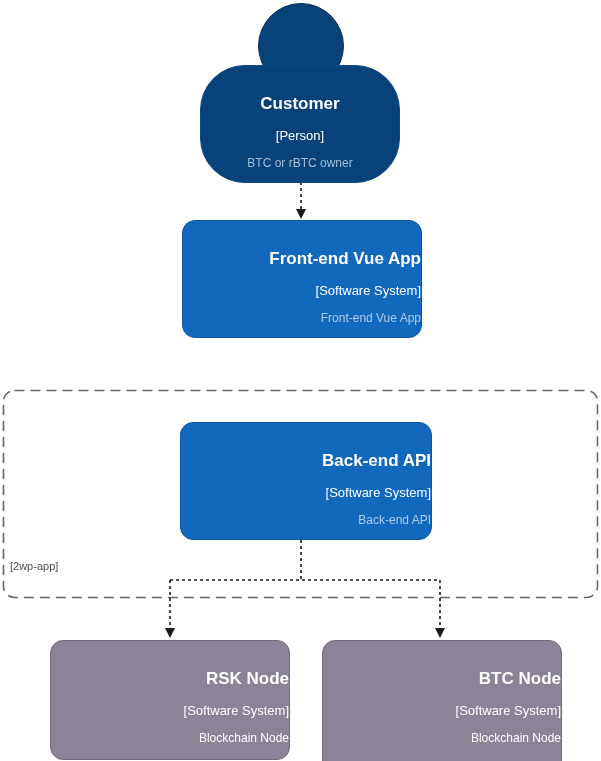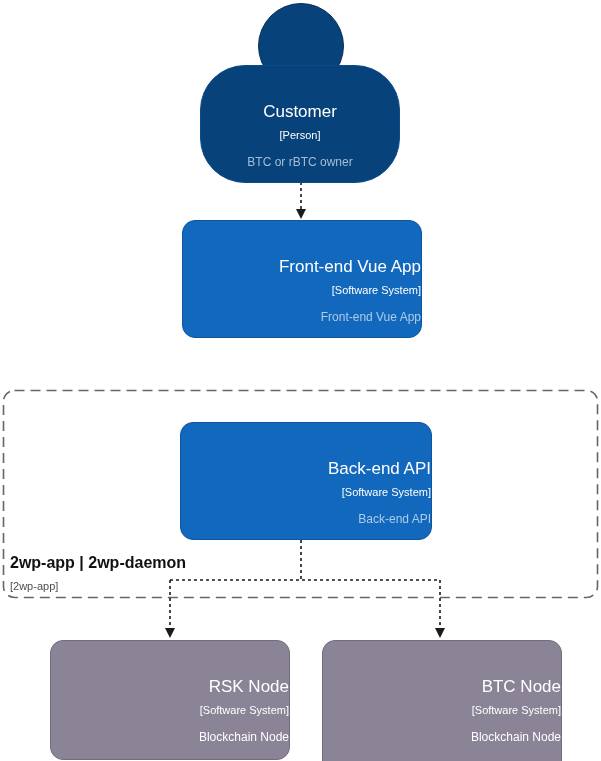--- a/index.html
+++ b/index.html
@@ -58,28 +58,28 @@
   }
   .sysbox.blue {
     background: #1168BD;
     border: 1px solid #0D559C;
   }
   .sysbox.gray {
     background: #8B8496;
     border: 1px solid #736C7E;
   }
   .box-title {
-    margin-top: 35px;
+    margin-top: 27px;
     font-size: 17px;
-    font-weight: normal;
+    font-weight: bold;
     line-height: 21px;
   }
   .box-type {
-    margin-top: 5px;
-    font-size: 11px;
+    margin-top: 14px;
+    font-size: 13px;
     line-height: 16px;
   }
   .box-desc {
     margin-top: 12px;
     font-size: 12px;
     line-height: 15px;
   }
   .person-body .box-desc { color: #A3BDD7; }
   .sysbox.blue .box-desc { color: #AECBE8; }
   .sysbox.gray .box-desc { color: #ffffff; }
@@ -122,21 +122,20 @@
 
     <line x1="301" y1="540" x2="301" y2="580" stroke="#1A1A1A" stroke-width="1.6" stroke-dasharray="3 3"></line>
     <line x1="170" y1="580" x2="440" y2="580" stroke="#1A1A1A" stroke-width="1.6" stroke-dasharray="3 3"></line>
     <line x1="170" y1="580" x2="170" y2="629" stroke="#1A1A1A" stroke-width="1.6" stroke-dasharray="3 3"></line>
     <polygon points="165,628 175,628 170,638" fill="#1A1A1A"></polygon>
     <line x1="440" y1="580" x2="440" y2="629" stroke="#1A1A1A" stroke-width="1.6" stroke-dasharray="3 3"></line>
     <polygon points="435,628 445,628 440,638" fill="#1A1A1A"></polygon>
   </svg>
 
   <div class="boundary-label-wrap">
-    <div class="boundary-label">2wp-app | 2wp-daemon</div>
     <div class="boundary-sublabel">[2wp-app]</div>
   </div>
 
   <div class="person-head"></div>
   <div class="person-body">
     <div class="box-title">Customer</div>
     <div class="box-type">[Person]</div>
     <div class="box-desc">BTC or rBTC owner</div>
   </div>
 

